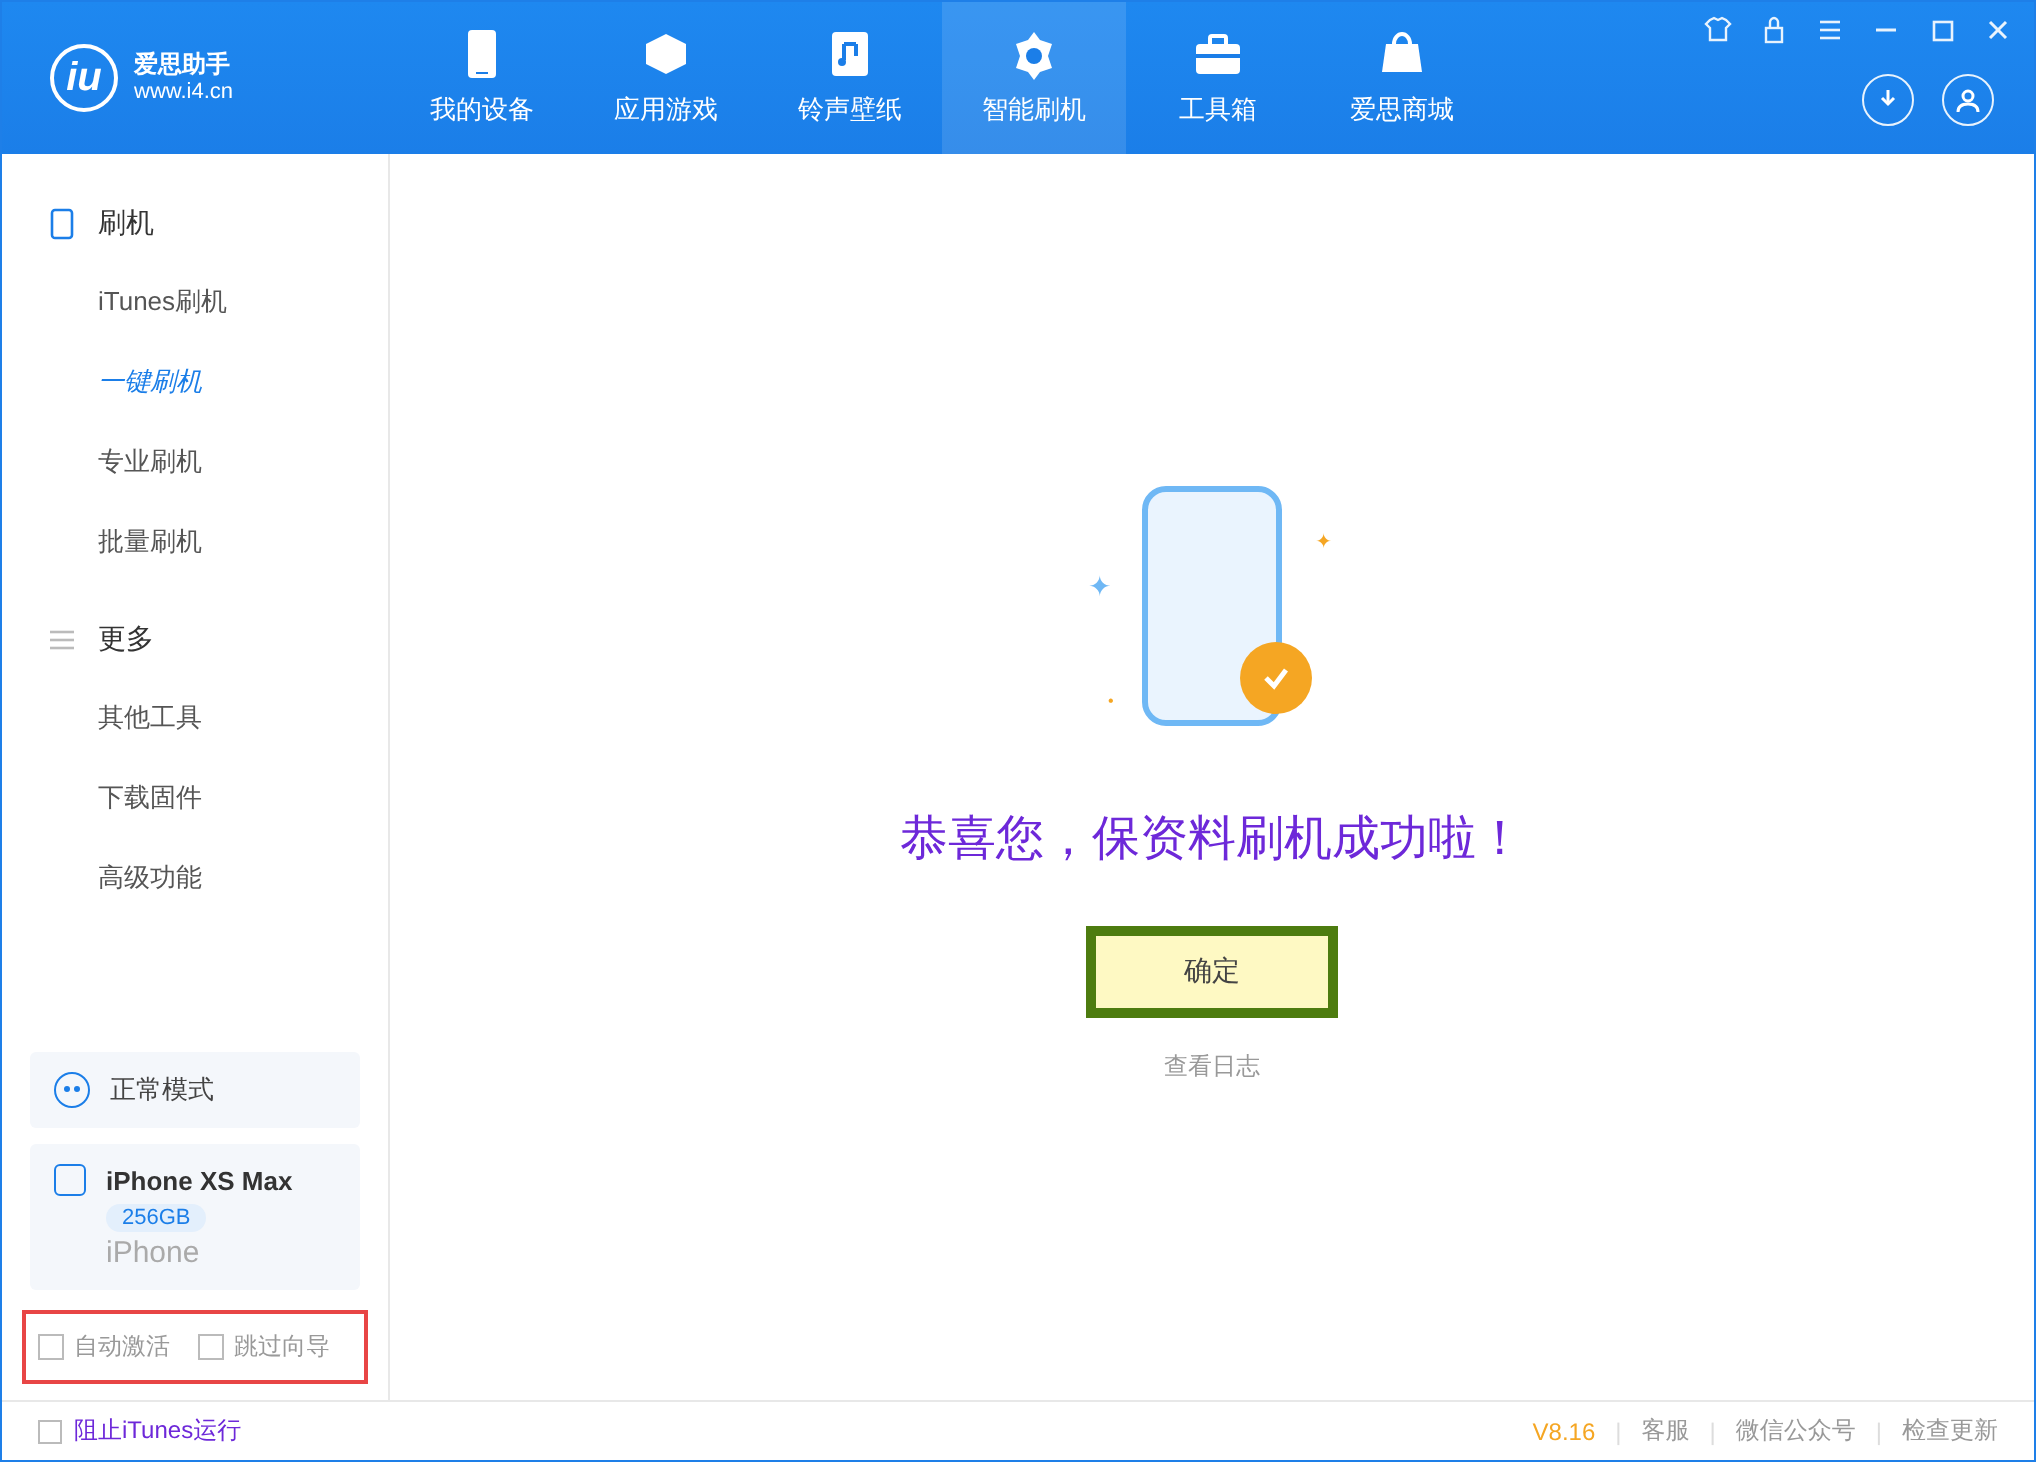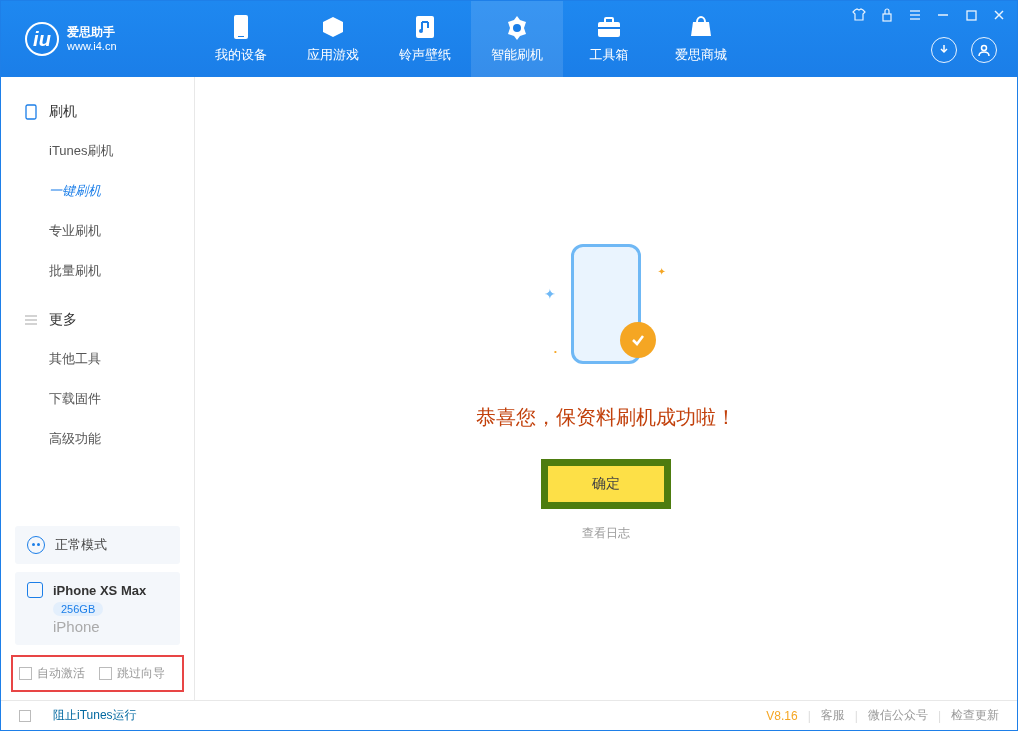--- a/index.html
+++ b/index.html
@@ -52,22 +52,22 @@
 .cb-box { width: 13px; height: 13px; border: 1px solid #bbb; margin-right: 5px; }
 
 .main { flex: 1; display: flex; flex-direction: column; align-items: center; justify-content: center; }
 .success-illus { width: 140px; height: 140px; position: relative; margin-bottom: 28px; }
 .phone-shape { width: 70px; height: 120px; border: 3px solid #6fb8f5; border-radius: 12px; background: #eaf4fe; position: absolute; left: 35px; top: 8px; }
 .check-badge { width: 36px; height: 36px; background: #f5a623; border-radius: 50%; position: absolute; right: 20px; bottom: 18px; display: flex; align-items: center; justify-content: center; }
 .spark { position: absolute; color: #6fb8f5; font-size: 14px; }
 .s1 { left: 8px; top: 50px; } .s2 { right: 10px; top: 30px; color: #f5a623; font-size: 10px; }
 .s3 { left: 18px; bottom: 20px; color: #f5a623; font-size: 8px; }
 
-.success-title { font-size: 20px; color: #c2410c; margin-bottom: 28px; }
-.ok-btn { border: 7px solid #4d7c0f; background: #fde047; padding: 9px 44px; font-size: 14px; color: #444; cursor: pointer; margin-bottom: 16px; }
+.success-title { font-size: 24px; color: #6d28d9; margin-bottom: 28px; }
+.ok-btn { border: 5px solid #4d7c0f; background: #fef9c3; padding: 9px 44px; font-size: 14px; color: #444; cursor: pointer; margin-bottom: 16px; }
 .log-link { font-size: 12px; color: #999; cursor: pointer; }
 
 .footer { height: 30px; border-top: 1px solid #e8e8e8; display: flex; align-items: center; padding: 0 18px; font-size: 12px; color: #999; }
 .footer-left { display: flex; align-items: center; flex: 1; }
 .footer-cb { width: 12px; height: 12px; border: 1px solid #bbb; margin-right: 6px; }
 .footer-right { display: flex; align-items: center; gap: 10px; }
 .footer-version { color: #f5a623; }
 .footer-sep { color: #ddd; }
 .footer-link { color: #999; cursor: pointer; }
 </style>
@@ -263,21 +263,21 @@
         </div>
     </div>
     <div class="success-title">恭喜您，保资料刷机成功啦！</div>
     <button class="ok-btn">确定</button>
     <a class="log-link">查看日志</a>
   </div>
 </div>
 
 <div class="footer">
   <div class="footer-left">
-    <label class="cb-item" style="color:#0369a1;gap:16px;">
+    <label class="cb-item" style="color:#6d28d9;">
       <span class="footer-cb"></span>
       <span>阻止iTunes运行</span>
     </label>
   </div>
   <div class="footer-right">
     <span class="footer-version">V8.16</span>
     <span class="footer-sep">|</span>
     <span class="footer-link">客服</span>
     <span class="footer-sep">|</span>
     <span class="footer-link">微信公众号</span>

